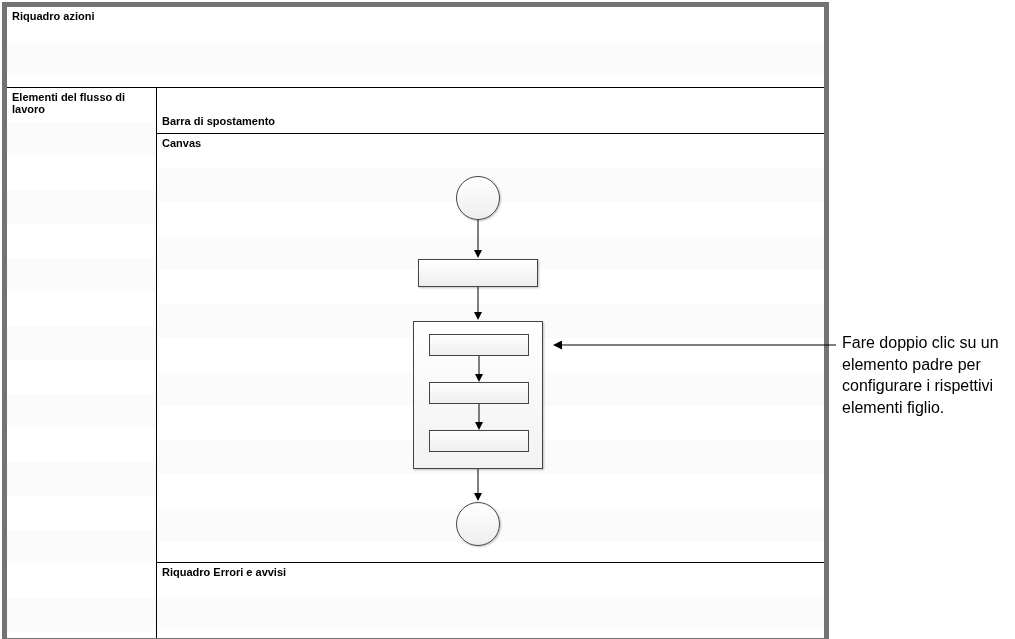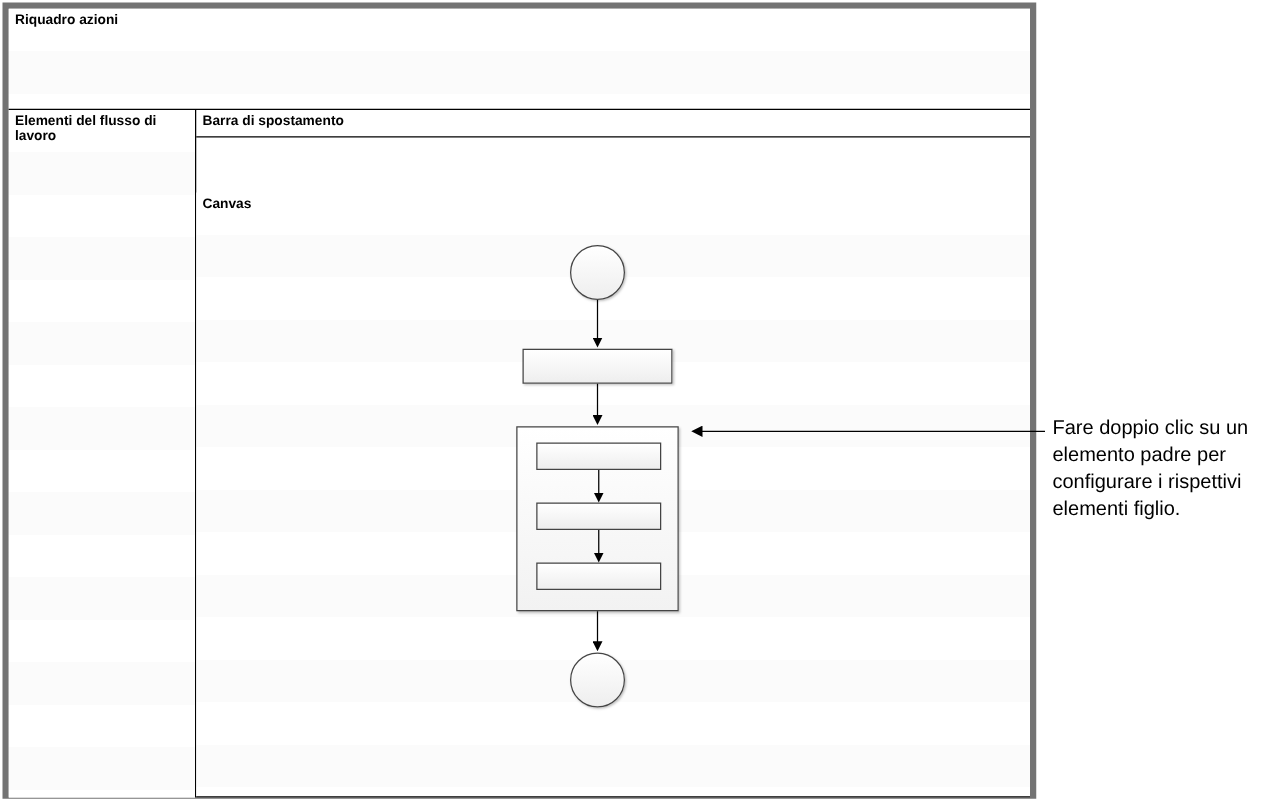--- a/index.html
+++ b/index.html
@@ -40,26 +40,26 @@
     background: #fff;
   }
   .right-col {
     flex: 1;
     display: flex;
     flex-direction: column;
   }
   .nav-bar {
     height: 22px;
     border-bottom: 1px solid #000;
+    margin-top: 24px;
   }
   .canvas-area {
     flex: 1;
     position: relative;
     border-bottom: 1px solid #000;
-    margin-top: 44px;
   }
   .errors-pane {
     height: 75px;
   }
   
   .stripes {
     background: repeating-linear-gradient(
       to bottom,
       #ffffff 0px,
       #ffffff 34px,
@@ -173,20 +173,23 @@
 
           <line x1="321" y1="86" x2="321" y2="122" stroke="#000" stroke-width="1" marker-end="url(#ah1)"></line>
 
           <line x1="321" y1="153" x2="321" y2="184" stroke="#000" stroke-width="1" marker-end="url(#ah1)"></line>
 
           <line x1="321" y1="335" x2="321" y2="365" stroke="#000" stroke-width="1" marker-end="url(#ah1)"></line>
         </svg>
 
       </div>
 
+      <div class="errors-pane stripes">
+        <div class="pane-title">Riquadro Errori e avvisi</div>
+      </div>
 
     </div>
   </div>
 </div>
 
 <svg class="arrows" width="1015" height="639" style="position:absolute;left:0;top:0;">
   <defs>
     <marker id="ah2" markerWidth="9" markerHeight="9" refX="7" refY="4.5" orient="auto">
       <path d="M0,0 L9,4.5 L0,9 z" fill="#000"></path>
     </marker>

